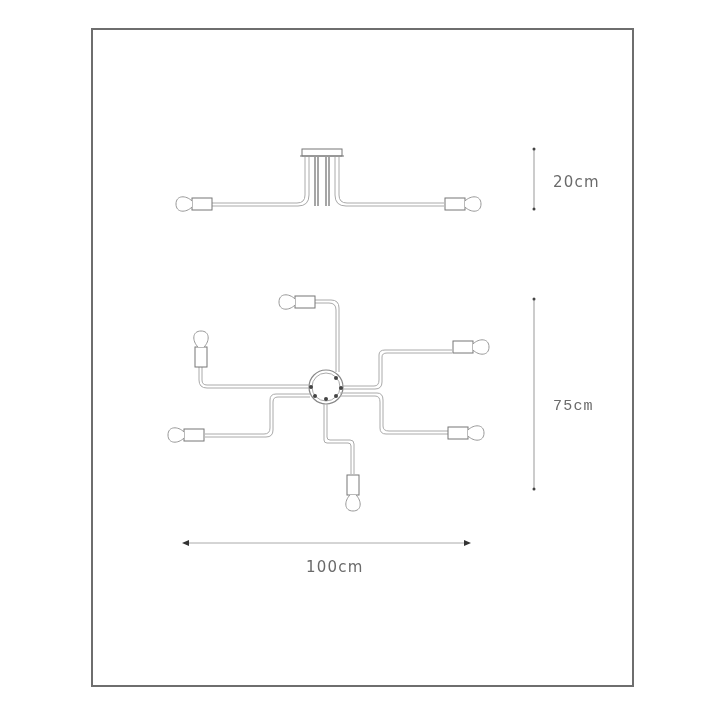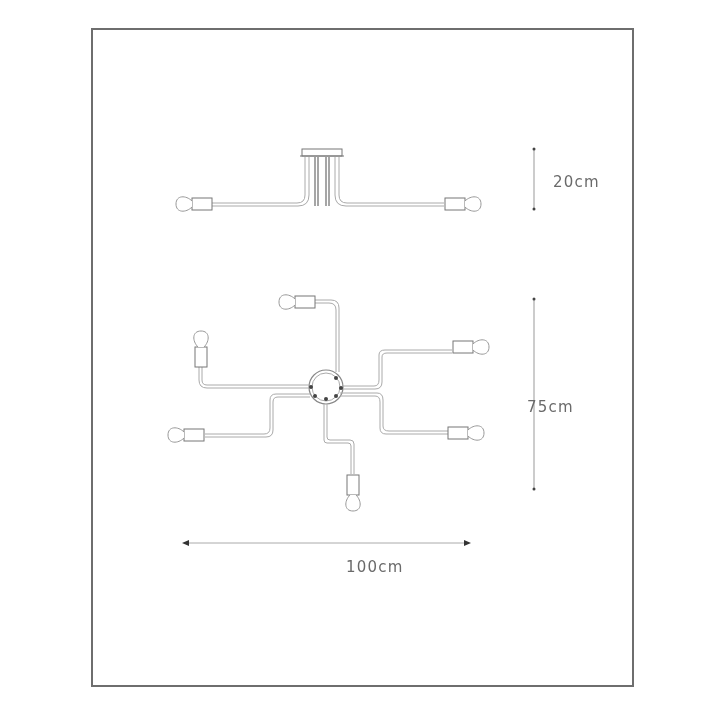--- a/index.html
+++ b/index.html
@@ -113,14 +113,14 @@
   </g>
 
   <g>
     <line x1="186" y1="543" x2="467" y2="543" stroke="#aaa" stroke-width="1"></line>
     <polygon points="182,543 189,540 189,546" fill="#333"></polygon>
     <polygon points="471,543 464,540 464,546" fill="#333"></polygon>
   </g>
 </svg>
 
 <div class="dim-label" style="left:553px; top:173px;">20cm</div>
-<div class="dim-label" style="left:527px; top:398px;">75cm</div>
-<div class="dim-label" style="left:306px; top:558px;margin-left:40px;">100cm</div>
+<div class="dim-label" style="left:553px; top:398px;font-family:Liberation Mono, monospace;">75cm</div>
+<div class="dim-label" style="left:306px; top:558px;">100cm</div>
 
 </body></html>

